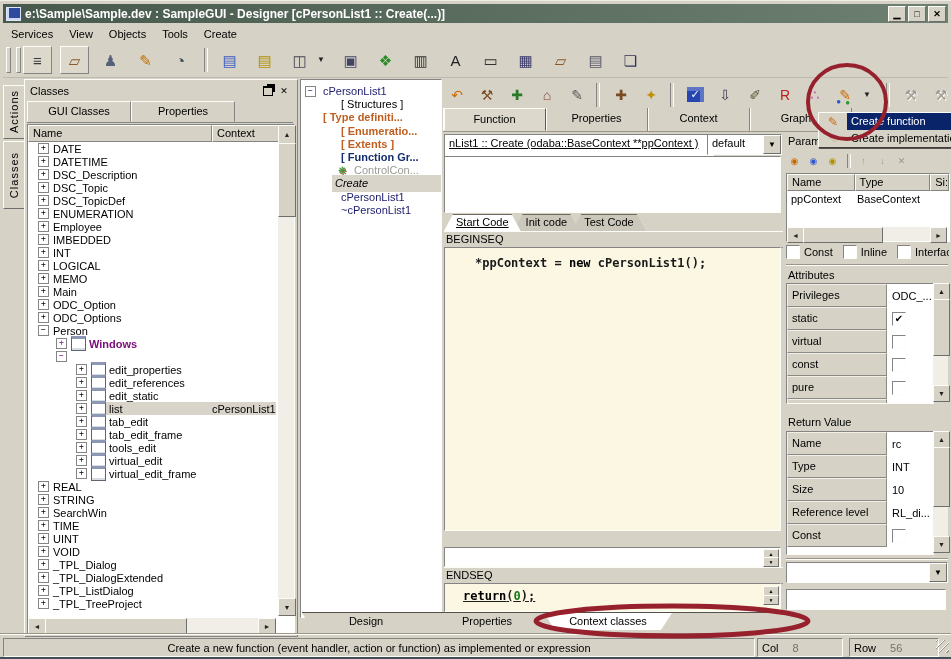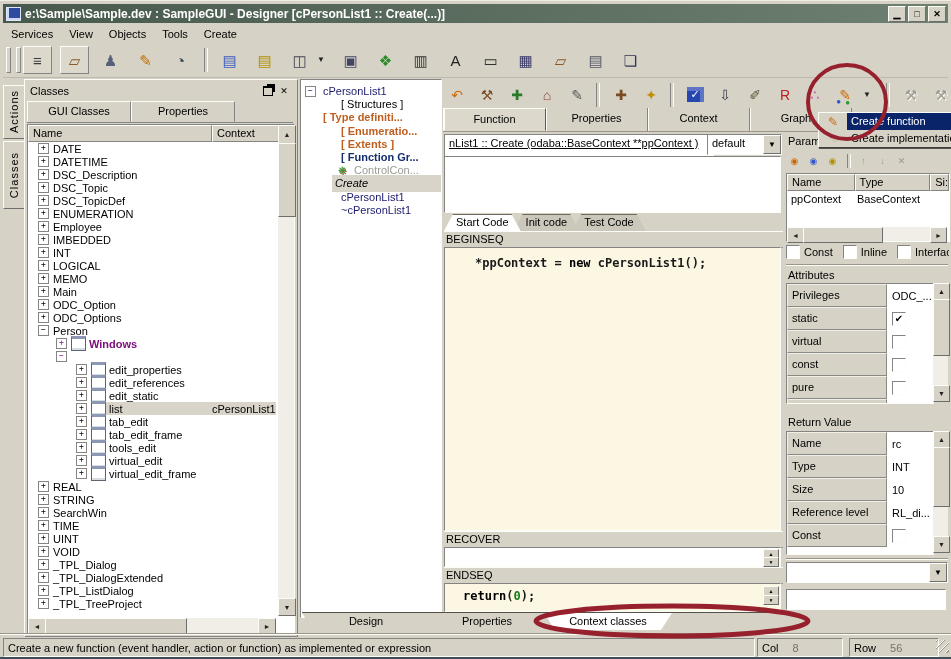--- a/index.html
+++ b/index.html
@@ -108,21 +108,21 @@
           white-space:nowrap;overflow:hidden;}
   .sigrow .sig{text-decoration:underline;}
   .combo{position:absolute;top:2px;height:19px;display:flex;}
   .combo .cval{flex:1;padding:2px 2px 0 4px;overflow:hidden;white-space:nowrap;background:#fff;}
   .combo .cbtn{width:16px;display:flex;align-items:center;justify-content:center;font-size:8px;flex:none;}
   .declarea{position:absolute;left:0;top:24px;width:335px;height:55px;}
   .codetabs{position:absolute;left:0;top:81px;width:337px;height:18px;display:flex;align-items:flex-end;}
   .ctab{height:17px;line-height:17px;padding:0 12px;background:#cbc7ba;
         clip-path:polygon(9px 0,calc(100% - 9px) 0,100% 100%,0 100%);margin-right:-7px;
         box-shadow:inset 0 1px 0 #6e6a60;}
-  .ctab.active{background:#fff;z-index:2;}
+  .ctab.active{background:#fff;z-index:2;text-decoration:underline;}
   .secbar{position:absolute;left:0;width:337px;height:15px;background:#d6d2c6;line-height:15px;
           padding-left:2px;border-top:1px solid #fdfdf8;border-bottom:1px solid #9a968c;}
   .codearea{position:absolute;left:0;width:335px;background:#fbf7e3;
             border:1px solid;border-color:#848484 #fdfdf8 #fdfdf8 #848484;}
   .code{font-family:"DejaVu Sans Mono",monospace;font-size:12px;font-weight:bold;color:#1a1a1a;
         white-space:pre;}
   .kw{color:#000000;}
   .numgreen{color:#1a7a1a;}
   .minisb{position:absolute;right:1px;width:14px;height:8px;display:flex;align-items:center;
           justify-content:center;font-size:5px;border:1px solid;
@@ -723,33 +723,30 @@
       <span class="ctab">Test Code</span>
     </div>
 
     <div class="secbar" style="top:99px;">
       <span>BEGINSEQ</span>
     </div>
     <div class="codearea" style="top:115px;height:282px;">
       <div class="code" style="padding:8px 0 0 30px;"><span>*ppContext = </span><span class="kw">new</span><span> cPersonList1();</span></div>
     </div>
 
-    <div class="secbar" style="top:399px;">
-      <span>RECOVER</span>
-    </div>
     <div class="codearea" style="top:415px;height:18px;background:#fff;">
       <span class="minisb" style="top:1px;">▲</span>
       <span class="minisb" style="top:9px;">▼</span>
     </div>
 
     <div class="secbar" style="top:435px;">
       <span>ENDSEQ</span>
     </div>
     <div class="codearea" style="top:451px;height:27px;">
-      <div class="code" style="padding:5px 0 0 18px;"><span class="kw">return</span><span>(</span><span class="numgreen">0</span><span>);</span></div>
+      <div class="code" style="padding:5px 0 0 18px;text-decoration:underline;"><span class="kw">return</span><span>(</span><span class="numgreen">0</span><span>);</span></div>
       <span class="minisb" style="top:2px;">▲</span>
       <span class="minisb" style="top:11px;">▼</span>
     </div>
   </div>
 
   <div class="abs btabs">
     <span class="btab">Design</span>
     <span class="btab">Properties</span>
     <span class="btab active">Context classes</span>
   </div>
@@ -888,21 +885,21 @@
       <span class="mic hot">✎</span>
       <span class="mlabel">Create function</span>
     </div>
     <div class="mi">
       <span class="mic dim">✎</span>
       <span class="mlabel">Create implementation</span>
     </div>
   </div>
 
   <div class="abs statusbar">
-    <div class="sfield" style="left:3px;width:742px;">
+    <div class="sfield" style="left:3px;width:742px;justify-content:center;">
       <span>Create a new function (event handler, action or function) as implemented or expression</span>
     </div>
     <div class="sfield" style="left:757px;width:76px;">
       <span>Col</span>
       <span class="dimval">8</span>
     </div>
     <div class="sfield" style="left:849px;width:80px;">
       <span>Row</span>
       <span class="dimval">56</span>
     </div>

